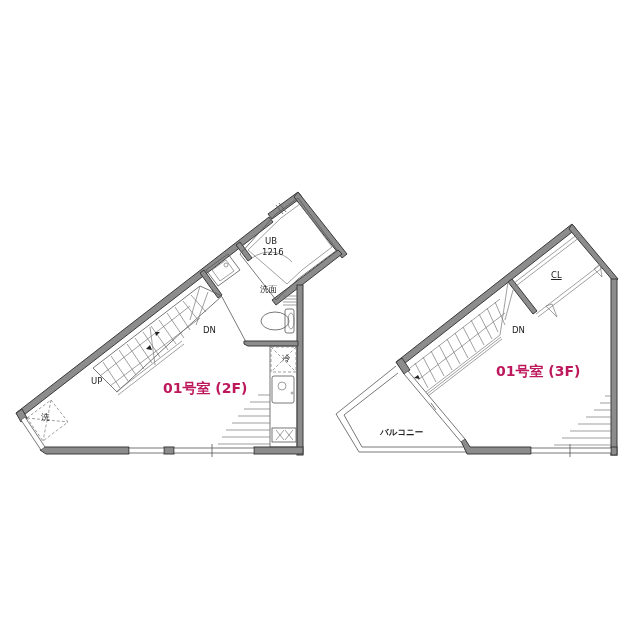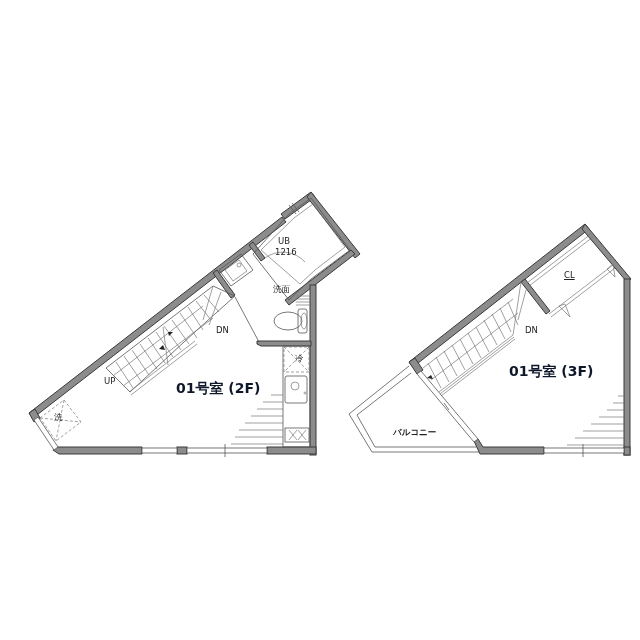--- a/index.html
+++ b/index.html
@@ -4,27 +4,27 @@
 <style>
   html, body { margin:0; padding:0; background:#ffffff; }
   body { width:640px; height:640px; position:relative; overflow:hidden; font-family:"DejaVu Sans", sans-serif; }
   svg { position:absolute; left:0; top:0; }
   .wall { fill:#8c8c8c; stroke:#3a3a3a; stroke-width:1; }
   .thin { fill:none; stroke:#555; stroke-width:0.8; }
   .thin2 { fill:none; stroke:#777; stroke-width:0.7; }
   .dash { fill:none; stroke:#777; stroke-width:0.7; stroke-dasharray:3 2; }
   .win { fill:#fff; stroke:#555; stroke-width:0.8; }
   .lbl { position:absolute; font-family:"DejaVu Sans", sans-serif; color:#222; white-space:nowrap; }
-  .room { font-weight:bold; font-size:14px; color:#0f172a; }
+  .room { font-weight:bold; font-size:14px; color:#be185d; }
   .small { font-size:8.5px; }
 </style>
 </head>
 <body>
 
-<div style="position:absolute;left:13px;top:0;width:588px;height:640px;">
+<div style="position:absolute;left:0;top:0;width:588px;height:640px;">
 
 <svg width="640" height="640" viewBox="0 0 640 640">
 
   <g>
 
     <polygon class="wall" points="16,413 269,217 273,222 20,418"></polygon>
 
     <polygon class="wall" points="268,214 298,192 302,197 272,219"></polygon>
     <polygon class="wall" points="298,192 347,254 342,258 294,197"></polygon>
     <polygon class="wall" points="342,254 276,305 272,300 338,250"></polygon>

